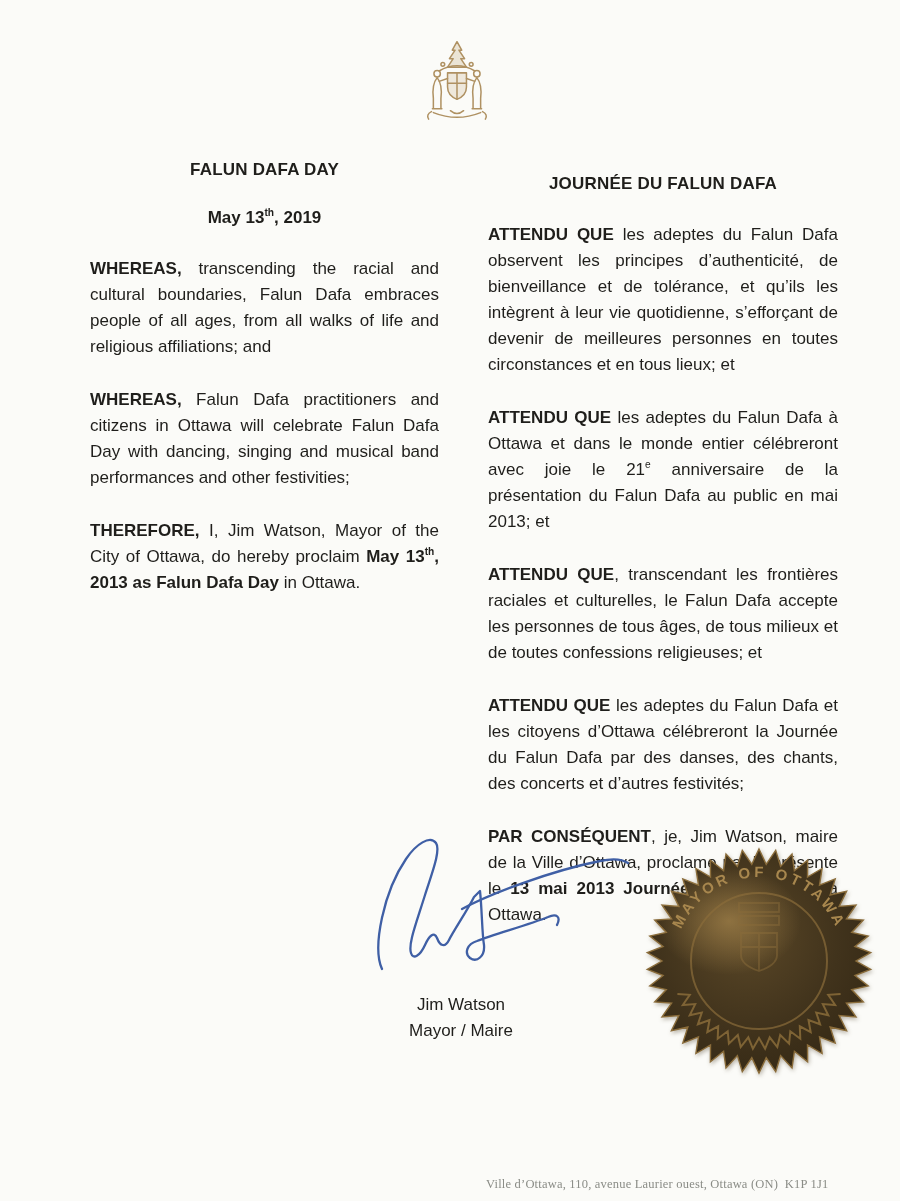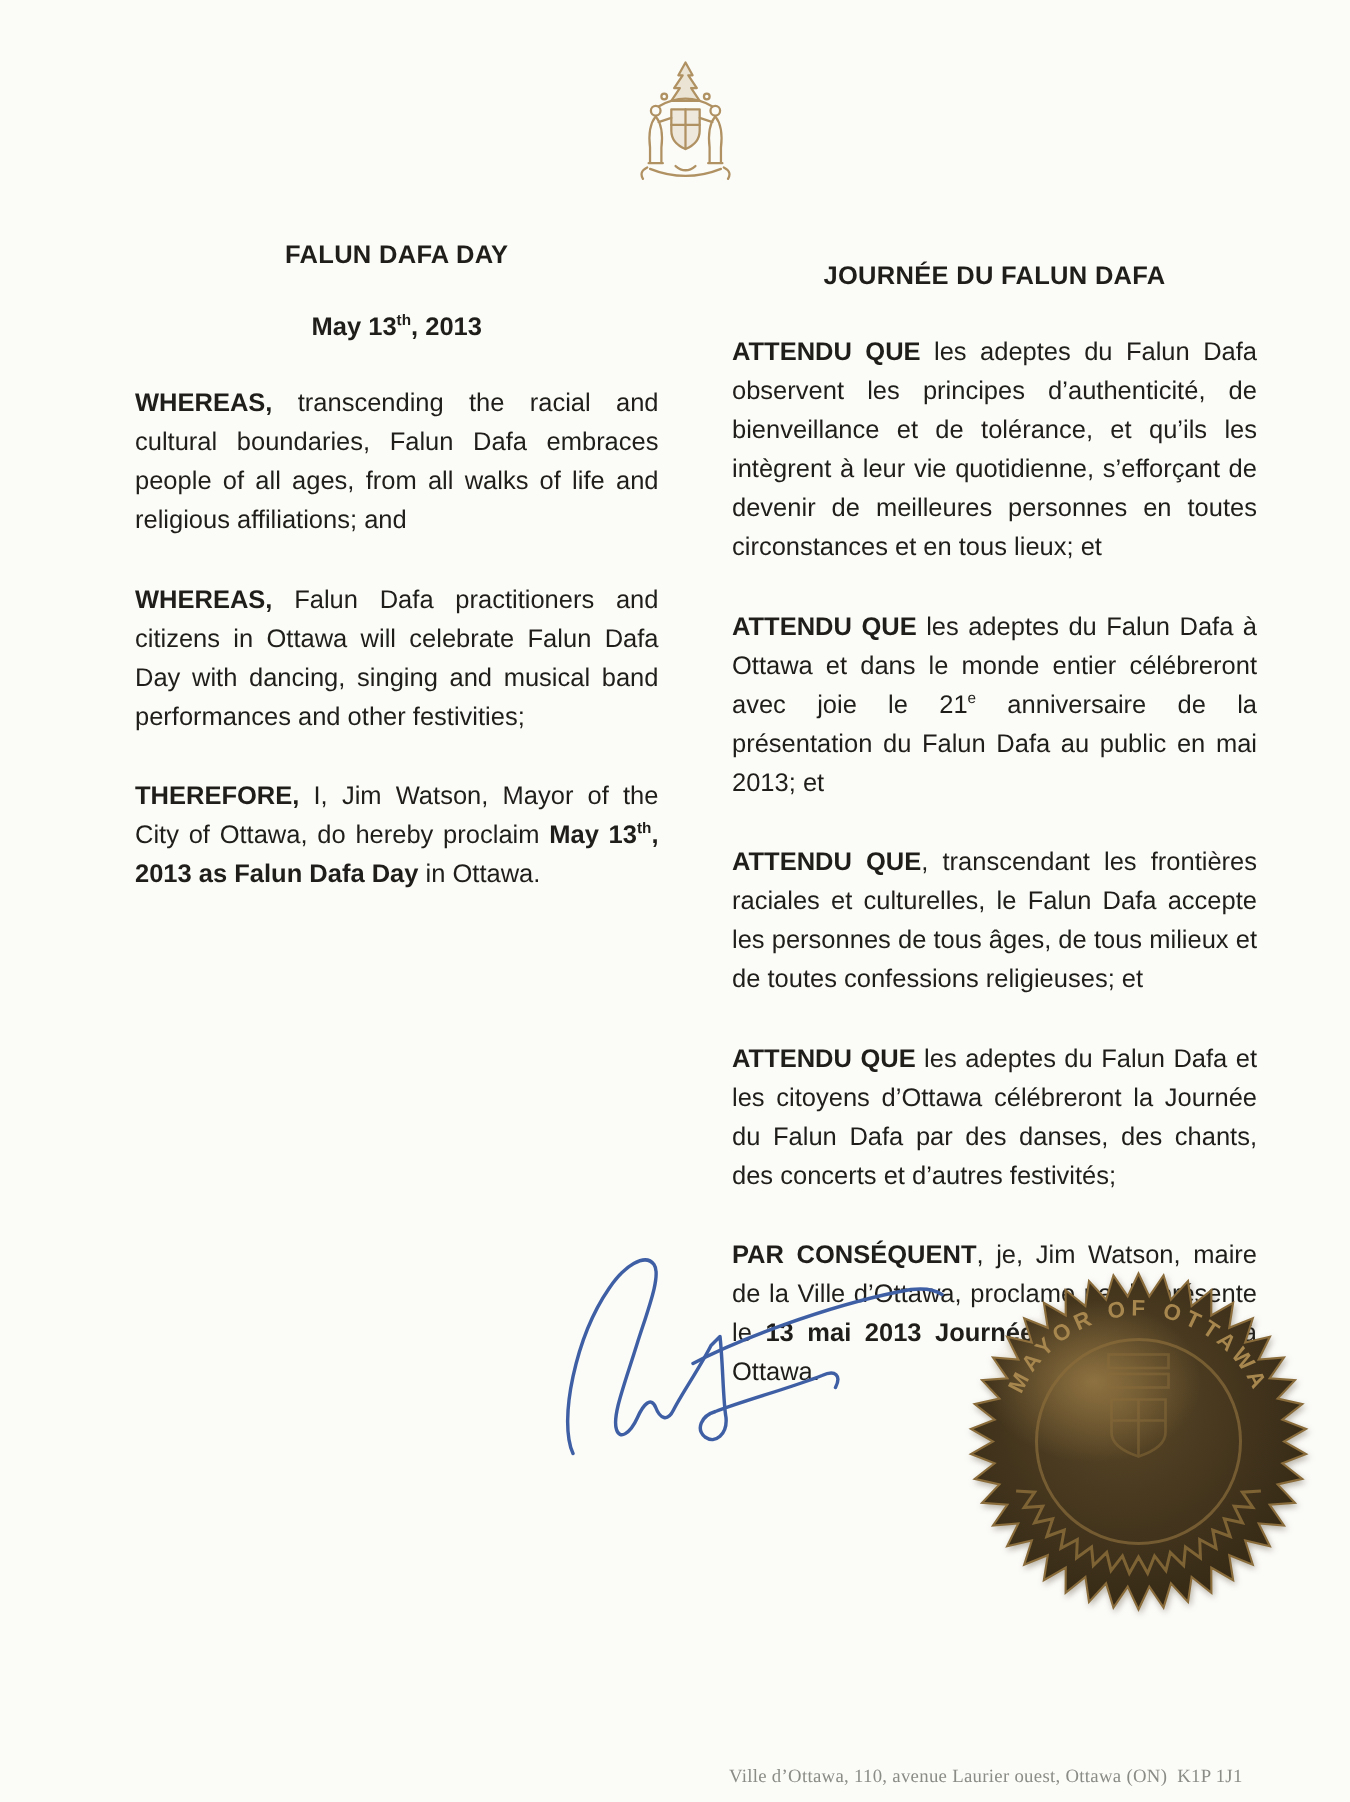--- a/index.html
+++ b/index.html
@@ -53,21 +53,21 @@
 
         <path d="M30 78 Q55 88 80 78"></path>
         <path d="M28 77 q-6 3 -3 8 M82 77 q6 3 3 8"></path>
         <path d="M48 76 q7 6 14 0"></path>
       </g>
     </svg>
   </div>
 
   <section class="col col-en">
     <h1 class="title">FALUN DAFA DAY</h1>
-    <h2 class="date"><b>May 13</b><b><sup>th</sup></b><b>, 2013</b></h2>
+    <h2 class="date"><b>May 13</b><b><sup>th</sup></b><b>, 2019</b></h2>
     <div>
         <p class="para"><b>WHEREAS,</b> transcending the racial and cultural boundaries, Falun Dafa embraces people of all ages, from all walks of life and religious affiliations; and</p>
         <p class="para"><b>WHEREAS,</b> Falun Dafa practitioners and citizens in Ottawa will celebrate Falun Dafa Day with dancing, singing and musical band performances and other festivities;</p>
         <p class="para"><b>THEREFORE,</b> I, Jim Watson, Mayor of the City of Ottawa, do hereby proclaim <b>May 13</b><b><sup>th</sup></b><b>, 2013 as Falun Dafa Day</b> in Ottawa.</p>
       </div>
   </section>
 
   <section class="col col-fr">
     <h1 class="title">JOURNÉE DU FALUN DAFA</h1>
     <div>
@@ -82,20 +82,24 @@
   <svg class="signature-svg" viewBox="0 0 260 140">
     <g fill="none" stroke-width="2.3" stroke-linecap="round" stroke-linejoin="round" stroke="#3f5fa5">
       <path d="M12,130 C2,108 14,52 36,20 C46,5 60,-4 66,4 C71,11 62,34 55,56 C46,85 38,105 41,114
            C43,121 50,117 55,106 C59,97 64,92 67,99 C70,107 75,109 79,101 C84,91 97,72 104,58
            L110,52 C112,70 112,95 114,106 C115,117 107,124 100,119 C94,114 97,105 107,102
            C125,95 158,86 178,78 C187,74 191,78 187,86"></path>
       <path d="M92,70 C120,55 180,32 230,22 C244,19 252,20 258,24"></path>
     </g>
   </svg>
 
+  <div class="sig-block">
+    <div>Jim Watson</div>
+    <div>Mayor / Maire</div>
+  </div>
 
   <svg class="seal-svg" viewBox="0 0 228 228">
     <defs>
       <radialGradient id="sealGrad" cx="45%" cy="40%" r="65%">
         <stop offset="0%" stop-color="#5a4727"></stop>
         <stop offset="62%" stop-color="#41331c"></stop>
         <stop offset="100%" stop-color="#352915"></stop>
       </radialGradient>
       <radialGradient id="glintGrad" cx="50%" cy="50%" r="50%">
         <stop offset="0%" stop-opacity="0.5" stop-color="#c9a25d"></stop>

